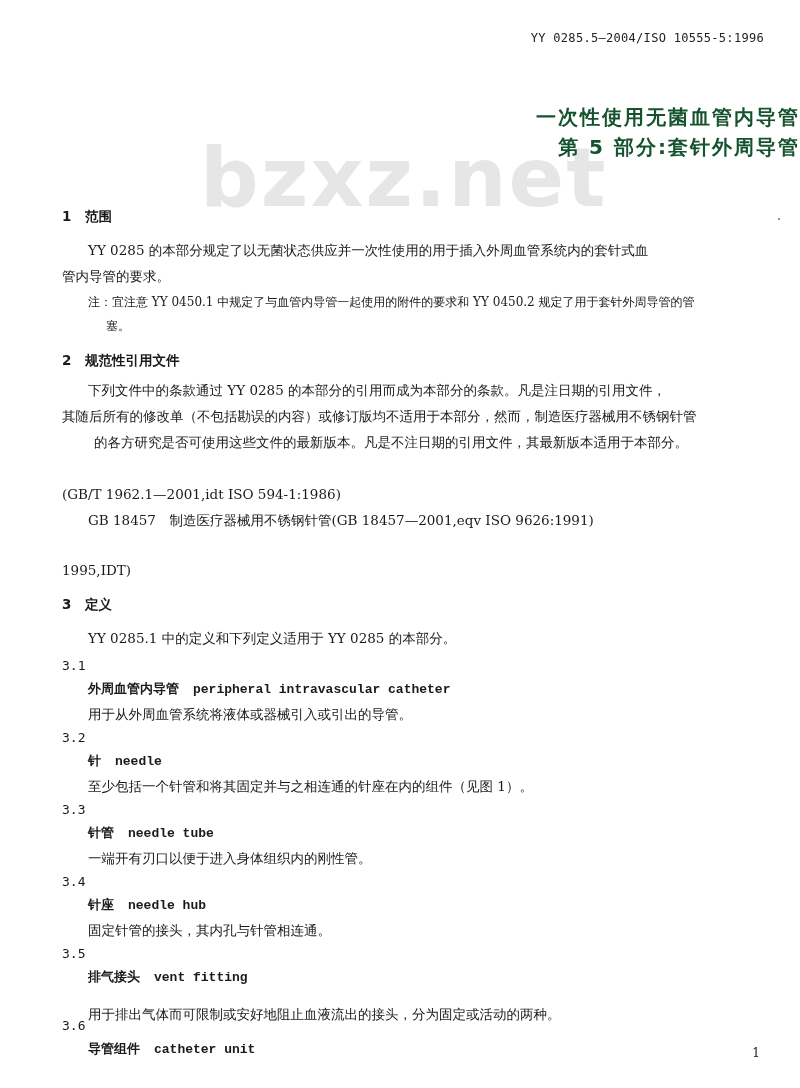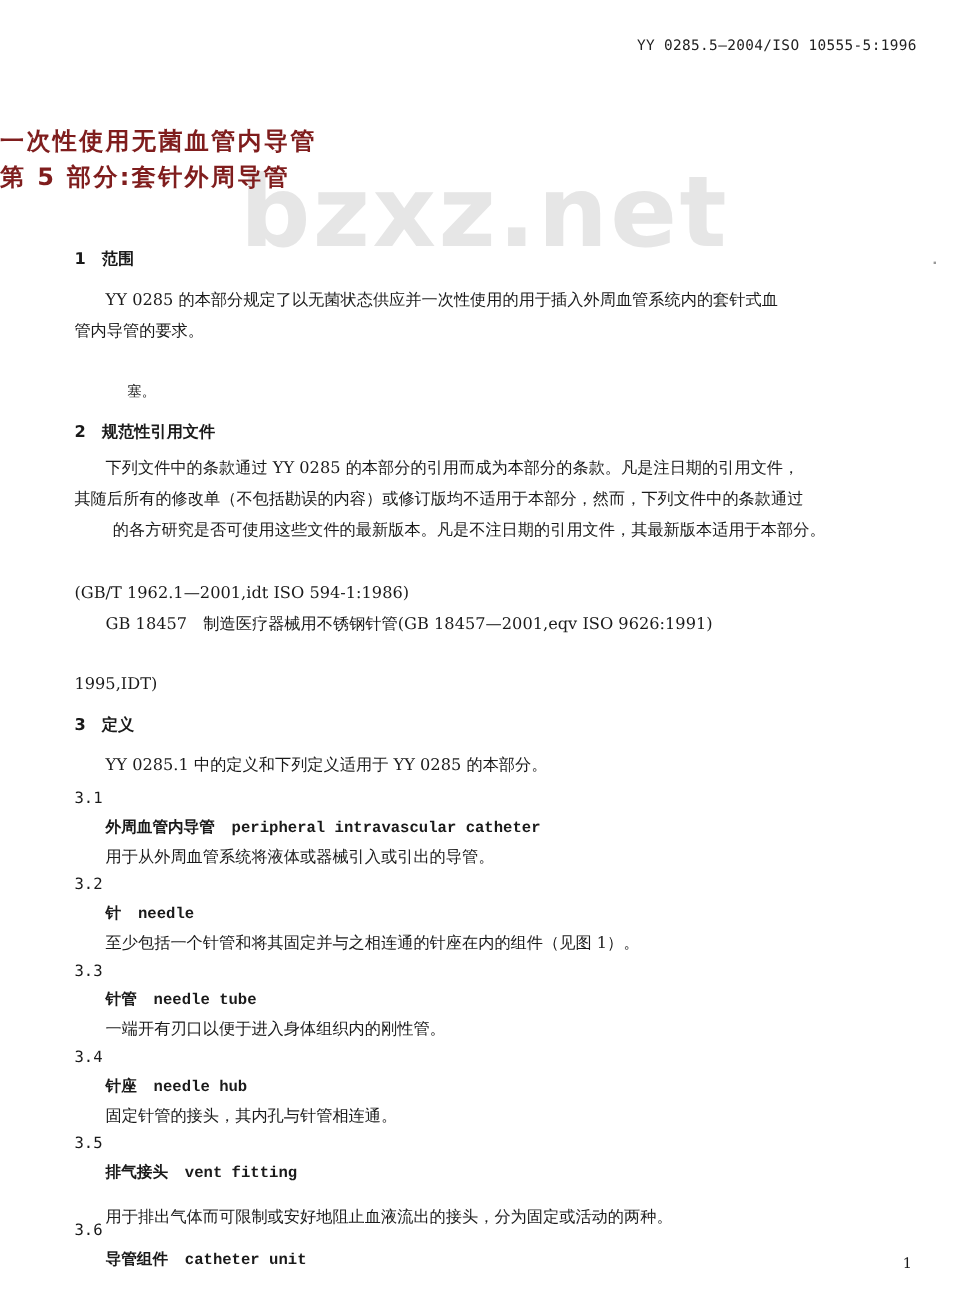--- a/index.html
+++ b/index.html
@@ -1,22 +1,22 @@
 <!DOCTYPE html>
 <html><head>
 <meta charset="utf-8">
 <style>
   html, body { margin: 0; padding: 0; background: #ffffff; }
   body { width: 800px; height: 1088px; position: relative; overflow: hidden;
          font-family: "DejaVu Serif", "Liberation Serif", serif; color: #1a1a1a; }
   .page { position: absolute; left: 0; top: 0; width: 800px; height: 1088px; }
   .hdr { position: absolute; right: 36px; top: 31px; font-size: 12px; letter-spacing: 0.3px;
          font-family: "DejaVu Sans Mono", "Liberation Mono", monospace; color: #222; }
-  .title1, .title2 { position: absolute; left: 0; width: 800px; text-align: left;
-         font-family: "DejaVu Sans", "Liberation Sans", sans-serif; font-weight: bold; color: #7f1d1d; }
+  .title1, .title2 { position: absolute; left: 0; width: 800px; text-align: right;
+         font-family: "DejaVu Sans", "Liberation Sans", sans-serif; font-weight: bold; color: #14532d; }
   .title1 { top: 104px; font-size: 20px; letter-spacing: 2px; }
   .title2 { top: 134px; font-size: 20px; letter-spacing: 2px; }
   .wm { position: absolute; left: 200px; top: 130px; font-size: 82px; font-weight: bold;
         color: #e6e6e6; font-family: "DejaVu Sans", "Liberation Sans", sans-serif; letter-spacing: 2px;
         z-index: 0; }
   .txt { position: absolute; font-size: 13.5px; line-height: 20px; z-index: 1; white-space: nowrap; }
   .sec { font-family: "DejaVu Sans", "Liberation Sans", sans-serif; font-weight: bold; font-size: 13.5px; }
   .num { font-family: "DejaVu Sans Mono", "Liberation Mono", monospace; font-size: 13px; }
   .term { font-family: Liberation Mono, monospace; font-weight: bold; font-size: 13px; }
   .term .en { margin-left: 14px; font-weight: bold; }
@@ -33,25 +33,26 @@
   <div class="wm">bzxz.net</div>
 
   <div class="title1">一次性使用无菌血管内导管</div>
   <div class="title2">第 5 部分:套针外周导管</div>
 
   <div class="dot"></div>
 
   <div class="txt sec" style="left:62px; top:206px;">1　范围</div>
   <div class="txt" style="left:88px; top:240px;">YY 0285 的本部分规定了以无菌状态供应并一次性使用的用于插入外周血管系统内的套针式血</div>
   <div class="txt" style="left:62px; top:266px;">管内导管的要求。</div>
+  <div class="txt note" style="left:88px; top:292px;">注：宜注意 YY 0450.1 中规定了与血管内导管一起使用的附件的要求和 YY 0450.2 规定了用于套针外周导管的管</div>
   <div class="txt note" style="left:106px; top:316px;">塞。</div>
 
   <div class="txt sec" style="left:62px; top:350px;">2　规范性引用文件</div>
   <div class="txt" style="left:88px; top:380px;">下列文件中的条款通过 YY 0285 的本部分的引用而成为本部分的条款。凡是注日期的引用文件，</div>
-  <div class="txt" style="left:62px; top:406px;">其随后所有的修改单（不包括勘误的内容）或修订版均不适用于本部分，然而，下列文件中的条款通过</div>
+  <div class="txt" style="left:62px; top:406px;">其随后所有的修改单（不包括勘误的内容）或修订版均不适用于本部分，然而，制造医疗器械用不锈钢针管</div>
   <div class="txt" style="left:62px; top:432px;padding-left:32px;">的各方研究是否可使用这些文件的最新版本。凡是不注日期的引用文件，其最新版本适用于本部分。</div>
   <div class="txt" style="left:62px; top:484px;">(GB/T 1962.1—2001,idt ISO 594-1:1986)</div>
   <div class="txt" style="left:88px; top:510px;">GB 18457　制造医疗器械用不锈钢针管(GB 18457—2001,eqv ISO 9626:1991)</div>
   <div class="txt" style="left:62px; top:560px;">1995,IDT)</div>
 
   <div class="txt sec" style="left:62px; top:594px;">3　定义</div>
   <div class="txt" style="left:88px; top:628px;">YY 0285.1 中的定义和下列定义适用于 YY 0285 的本部分。</div>
 
   <div class="txt num" style="left:62px; top:656px;">3.1</div>
   <div class="txt term" style="left:88px; top:680px;">

